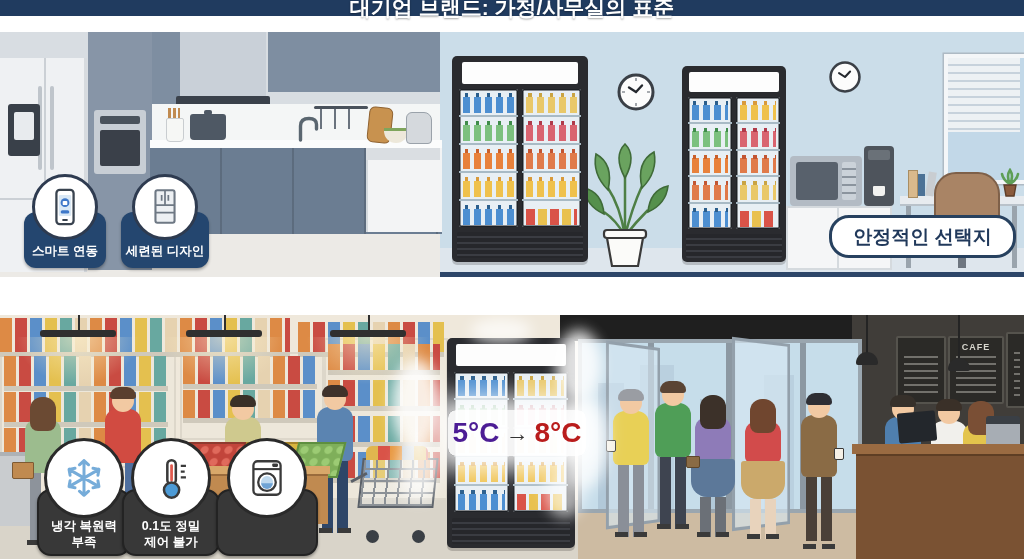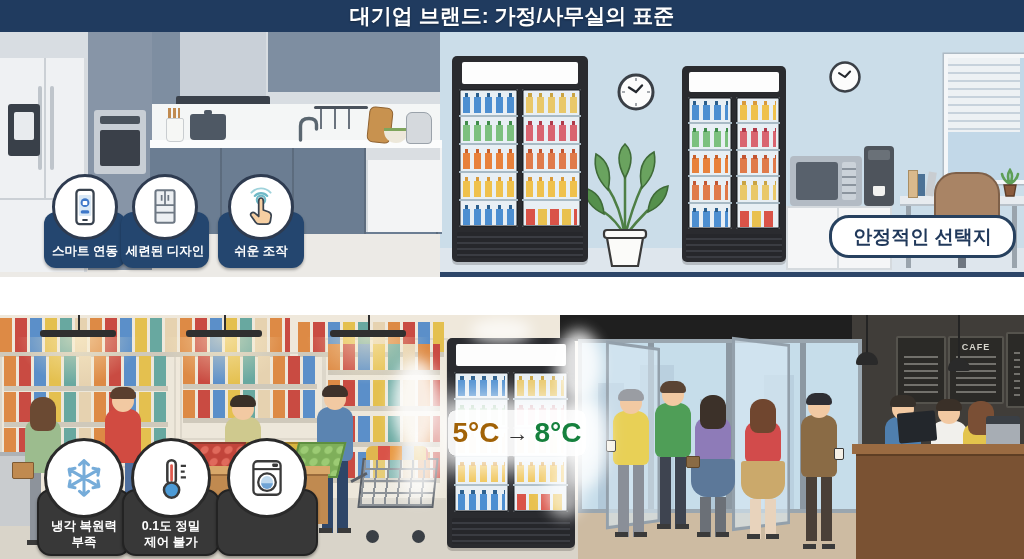--- a/index.html
+++ b/index.html
@@ -1,41 +1,41 @@
 <!DOCTYPE html>
 <html><head>
 <meta charset="utf-8">
 <style>
   html,body{margin:0;padding:0;background:#fff}
   .canvas{position:relative;width:1024px;height:559px;overflow:hidden;
     font-family:"Liberation Sans","DejaVu Sans",sans-serif;background:#fff}
   .abs{position:absolute}
   
-  .bar{position:absolute;left:0;width:1024px;height:32px;display:flex;align-items:center;justify-content:center;z-index:10}
+  .bar{position:absolute;left:0;width:1024px;height:16px;display:flex;align-items:center;justify-content:center;z-index:10}
   .bar .t{color:#fff;font-size:21px;font-weight:800;text-shadow:0 1px 2px rgba(0,0,0,.35)}
   .bar.top{top:0;background:#203B5F}
   .bar.bot{top:283px;background:#2B2B2B}
   .divider{position:absolute;left:0;top:277px;width:1024px;height:6px;background:#fff;z-index:9}
   
   .pill{position:absolute;background:#fff;border-radius:20px;display:flex;align-items:center;justify-content:center;gap:7px;z-index:11;font-weight:800;white-space:nowrap}
   .pill.navy{left:829px;top:215px;width:181px;height:37px;border:3px solid #27415F;color:#21395B;font-size:19px}
   .pill.warn{left:835px;top:503px;width:177px;height:37px;border:3px solid #2A2A2A;color:#222;font-size:17px}
   
   .fbadge{position:absolute;top:174px;height:94px;z-index:11}
   .fbadge::before{content:"";position:absolute;left:0;right:0;bottom:0;height:56px;background:#24466F;border-radius:12px;box-shadow:0 2px 3px rgba(0,0,0,.3)}
   .fb-circle{position:absolute;left:50%;top:0;transform:translateX(-50%);width:60px;height:60px;border-radius:50%;background:#fff;border:3px solid #2E3B50;display:flex;align-items:center;justify-content:center;z-index:1}
   .fb-label{position:absolute;left:-6px;right:-6px;bottom:8px;text-align:center;color:#fff;font-weight:700;font-size:12.5px;z-index:1}
   
   .cbadge{position:absolute;top:438px;height:118px;z-index:11}
   .cbadge::before{content:"";position:absolute;left:0;right:0;bottom:0;height:63px;background:#383838;border:2px solid #232323;border-radius:14px;box-shadow:0 2px 3px rgba(0,0,0,.35)}
   .cb-circle{position:absolute;left:50%;top:0;transform:translateX(-50%);width:74px;height:74px;border-radius:50%;background:#fff;border:3px solid #2A2A2A;display:flex;align-items:center;justify-content:center;z-index:1}
   .cb-label{position:absolute;left:-8px;right:-8px;bottom:6px;text-align:center;color:#fff;font-weight:700;font-size:12.5px;line-height:1.3;z-index:1}
   
   .temp{position:absolute;left:448px;top:410px;width:138px;height:46px;z-index:11;background:rgba(255,255,255,.95);border-radius:8px;display:flex;align-items:center;justify-content:center;gap:6px;font-weight:800;font-size:28px;box-shadow:0 0 24px 14px rgba(255,255,255,.85)}
-  .t-from{color:#a16207}.t-arrow{color:#333;font-size:23px;font-weight:700}.t-to{color:#15803d}
+  .t-from{color:#4c1d95}.t-arrow{color:#333;font-size:23px;font-weight:700}.t-to{color:#b91c1c}
   
   .cooler{position:absolute;background:#2A2B2F;border-radius:5px;z-index:4;box-shadow:0 3px 0 rgba(0,0,0,.18)}
   .c-sign{position:absolute;left:7%;right:7%;top:3%;height:10.5%;background:#FDFDFD;border-radius:2px}
   .c-doors{position:absolute;left:5.5%;right:5.5%;top:16%;height:67%;display:flex;gap:4px}
   .c-door{flex:1;background:#E8EFF4;border-radius:2px;display:flex;flex-direction:column;box-shadow:inset 0 0 0 1.5px #1E2125}
   .sh{flex:1;position:relative;border-bottom:2px solid #A8BAC5}
   .sh:last-child{border-bottom:none}
   .sh::before{content:"";position:absolute;left:4px;right:4px;bottom:2px;height:62%;background:repeating-linear-gradient(90deg,var(--c) 0 7px,transparent 7px 11px)}
   .sh::after{content:"";position:absolute;left:5.5px;right:4px;bottom:calc(2px + 60%);height:4px;background:repeating-linear-gradient(90deg,var(--cc) 0 3.5px,transparent 3.5px 11px)}
   .blueB{--c:#4D8FD1;--cc:#2A5E8C}.greenB{--c:#7CC07E;--cc:#3F8C4A}
@@ -205,21 +205,21 @@
   <div class="abs" style="left:908px;top:170px;width:8px;height:26px;background:#D9B98C;border:1px solid #A98D62;z-index:2"></div>
   <div class="abs" style="left:918px;top:174px;width:7px;height:22px;background:#4C7296;z-index:2"></div>
   <div class="abs" style="left:927px;top:172px;width:8px;height:24px;background:#C9CDD1;transform:rotate(9deg);z-index:2"></div>
   <div class="abs" style="left:934px;top:172px;width:62px;height:58px;background:#A98465;border:2px solid #7E6049;border-radius:22px 22px 6px 6px;z-index:3"></div>
   <div class="abs" style="left:958px;top:230px;width:8px;height:38px;background:#6E7680;z-index:2"></div>
   <svg class="abs" style="left:1000px;top:168px;z-index:2" width="20" height="30" viewBox="0 0 20 30">
     <path d="M10 16 Q6 8 10 2 Q14 8 10 16 M10 16 Q3 12 2 6 M10 16 Q17 12 18 6" stroke="#5E9E56" stroke-width="2.6" fill="none" stroke-linecap="round"></path>
     <path d="M4 17 H16 L14 28 H6 Z" fill="#8A5A3C" stroke="#5E3E28" stroke-width="1.4"></path>
   </svg>
 
-  <div class="fbadge" style="left:44px;width:82px">
+  <div class="fbadge" style="left:24px;width:82px">
     <div class="fb-circle">
       <svg width="42" height="42" viewBox="0 0 44 44">
         <rect x="13" y="4" width="18" height="36" rx="3.5" fill="#fff" stroke="#39434F" stroke-width="2.4"></rect>
         <rect x="15.5" y="9.5" width="13" height="22" rx="1.5" fill="#D9E8F5"></rect>
         <circle cx="22" cy="17.5" r="4.6" fill="#3E78C9"></circle>
           <rect x="19.6" y="15.6" width="4.8" height="4.4" rx="1" fill="#fff"></rect>
         <rect x="17.5" y="25.5" width="9" height="3.4" rx="1.7" fill="#3E78C9"></rect>
         <rect x="19" y="34.6" width="6" height="2" rx="1" fill="#39434F"></rect>
       </svg>
     </div>
@@ -227,31 +227,20 @@
   </div>
   <div class="fbadge" style="left:121px;width:88px">
     <div class="fb-circle">
       <svg width="42" height="42" viewBox="0 0 44 44">
         <rect x="12" y="4.5" width="20" height="34" rx="2" fill="#EDF0F3" stroke="#6E7884" stroke-width="2.2"></rect>
         <path d="M22 4.5 V20 M12 20 H32 M12 28 H32" stroke="#6E7884" stroke-width="1.8"></path>
         <path d="M18.5 9.5 v6 M25.5 9.5 v6" stroke="#6E7884" stroke-width="1.8"></path>
       </svg>
     </div>
     <div class="fb-label">세련된 디자인</div>
-  </div>
-  <div class="fbadge" style="left:218px;width:86px">
-    <div class="fb-circle">
-      <svg width="44" height="44" viewBox="0 0 46 46">
-        <path d="M13 8 a13.5 13.5 0 0 1 20 0" stroke="#9ED2DB" stroke-width="2" fill="none" stroke-linecap="round"></path>
-        <path d="M16.5 11.5 a8.5 8.5 0 0 1 13 0" stroke="#6FB9C7" stroke-width="2.2" fill="none" stroke-linecap="round"></path>
-        <circle cx="23" cy="15.5" r="4.4" fill="#fff" stroke="#6FB9C7" stroke-width="2.2"></circle>
-        <path d="M20.6 17 q0-3.4 2.4-3.4 t2.4 3.4 v9.2 l5.2 1.8 q3.4 1.2 3 4.6 l-.8 5.2 q-.5 3.2-3.8 3.2 h-7.6 q-2.6 0-4.1-2.1 l-4.6-6.4 q-1.3-1.9 .4-3.2 t3.9 .4 l3.6 3.2 z" fill="#F6CFA2" stroke="#39434F" stroke-width="1.8" stroke-linejoin="round"></path>
-      </svg>
-    </div>
-    <div class="fb-label">쉬운 조작</div>
   </div>
 
   <div class="pill navy">
     <span>안정적인 선택지</span>
   </div>
 
   <div class="divider"></div>
 
 
   <div class="abs" style="left:0;top:315px;width:580px;height:244px;background:#EFE8DB"></div>

